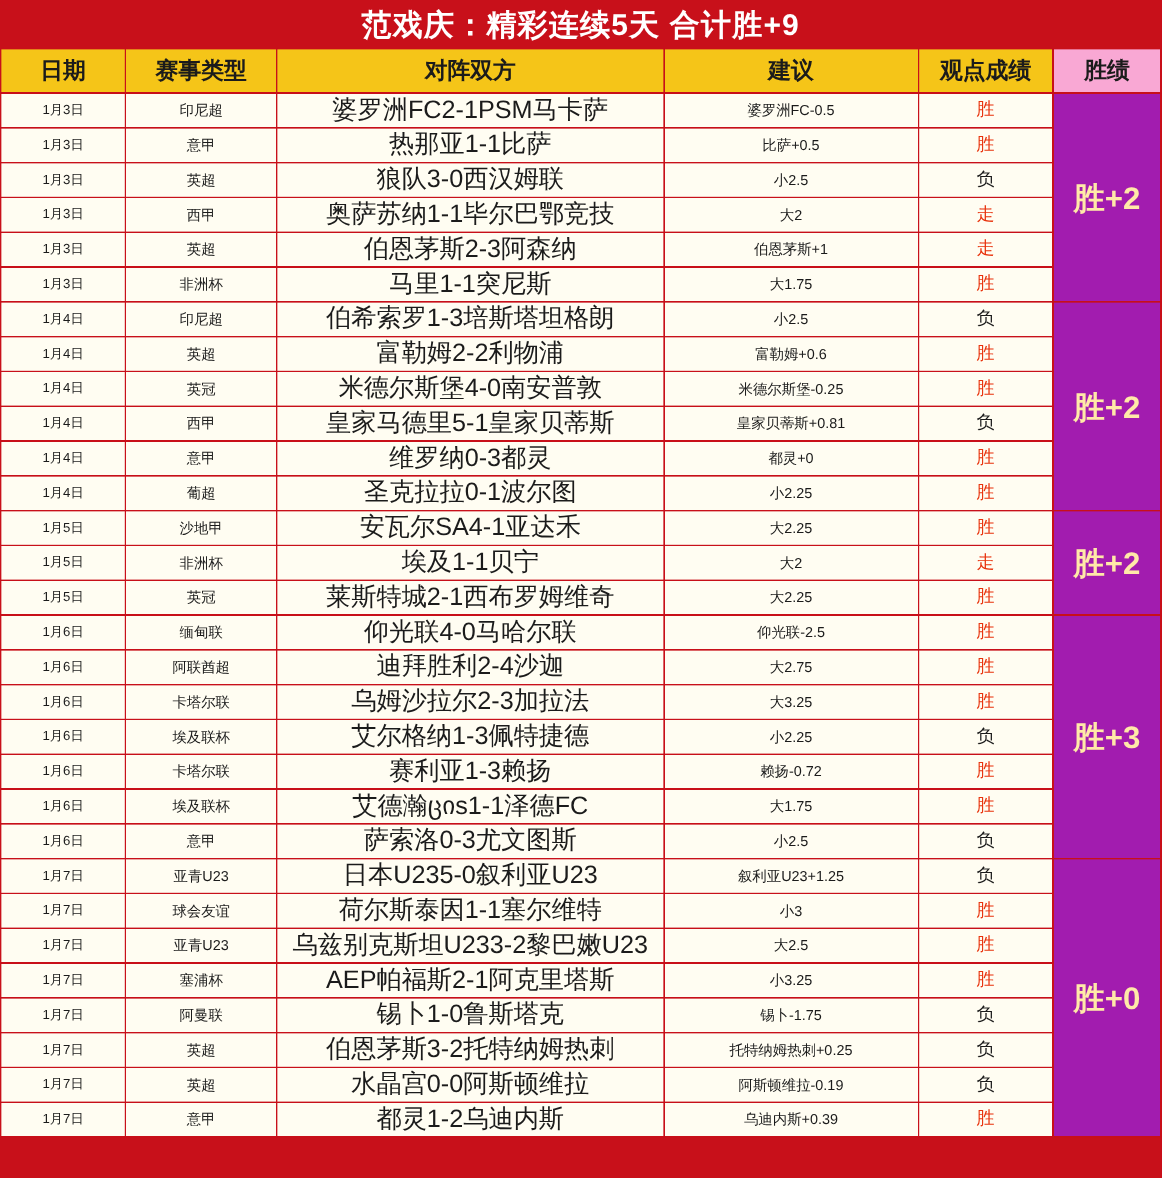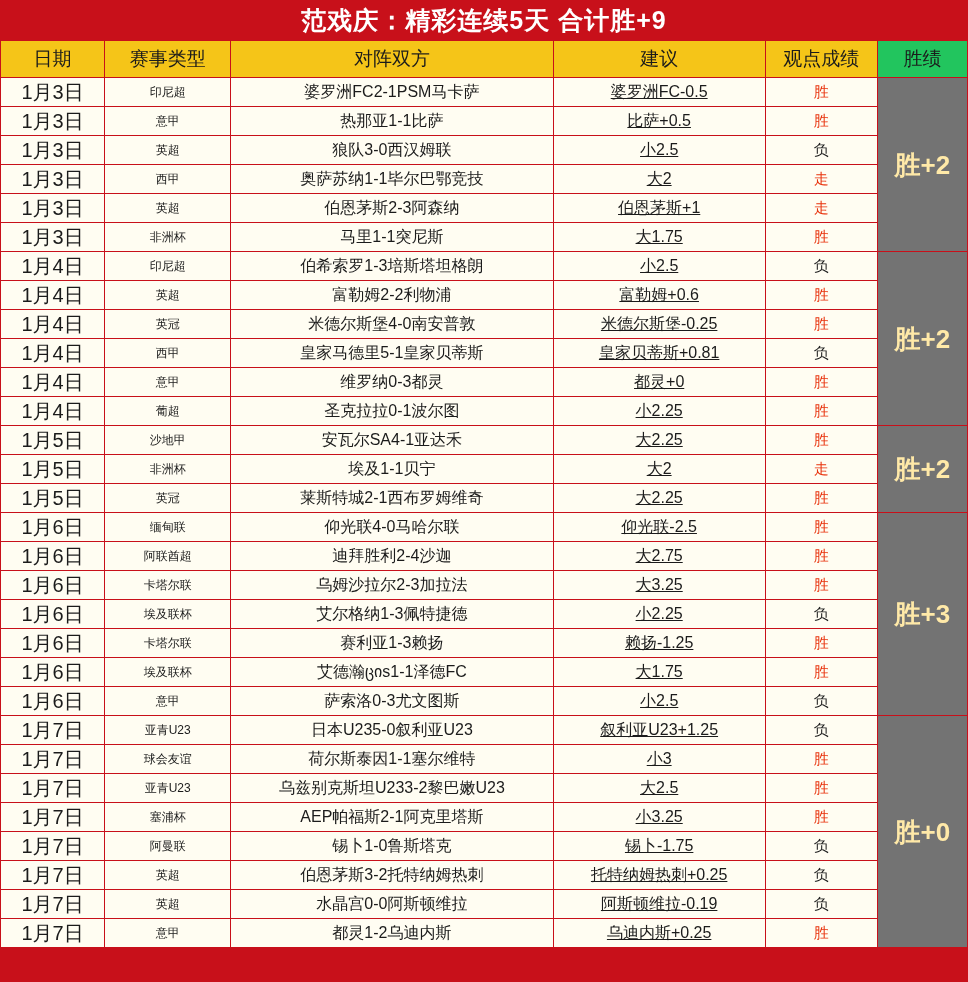--- a/index.html
+++ b/index.html
@@ -45,44 +45,44 @@
     padding: 0;
     text-align: center;
     vertical-align: middle;
     overflow: hidden;
     white-space: nowrap;
   }
   thead th {
     background: #f5c518;
     color: #1b1b1b;
     font-size: 19px;
-    font-weight: normal;
+    font-weight: bold;
     height: 36px;
     border: 1px solid #c8101a;
   }
   thead th.hdr-result {
-    background: #22c55e;
+    background: #f9a8d4;
   }
   tbody td {
     background: #fffdf2;
     color: #1b1b1b;
     font-size: 16px;
     height: 28px;
     line-height: 28px;
   }
-  td.date { font-size: 20px; }
+  td.date { font-size: 11px; }
   td.league { font-size: 12px; }
-  td.match { font-size: 16px; }
-  td.tip { font-size: 16px; text-decoration: underline; }
+  td.match { font-size: 21px; }
+  td.tip { font-size: 12px; }
   td.outcome { font-size: 15px; }
   td.outcome.win { color: #e8320c; }
   td.outcome.lose { color: #1b1b1b; }
   td.outcome.push { color: #e8320c; }
   td.streak {
-    background: #737373;
+    background: #a21caf;
     color: #ffe9a8;
     font-size: 26px;
     font-weight: bold;
     border-left: 1px solid #c8101a;
     border-right: 1px solid #c8101a;
     border-top: 1px solid #e8d9a0;
     border-bottom: 1px solid #e8d9a0;
   }
   col.c-date { width: 104px; }
   col.c-league { width: 126px; }
@@ -254,21 +254,21 @@
           <td class="date">1月6日</td>
           <td class="league">埃及联杯</td>
           <td class="match">艾尔格纳1-3佩特捷德</td>
           <td class="tip">小2.25</td>
           <td class="outcome lose">负</td>
         </tr>
         <tr>
           <td class="date">1月6日</td>
           <td class="league">卡塔尔联</td>
           <td class="match">赛利亚1-3赖扬</td>
-          <td class="tip">赖扬-1.25</td>
+          <td class="tip">赖扬-0.72</td>
           <td class="outcome win">胜</td>
         </tr>
         <tr>
           <td class="date">1月6日</td>
           <td class="league">埃及联杯</td>
           <td class="match">艾德瀚ციs1-1泽德FC</td>
           <td class="tip">大1.75</td>
           <td class="outcome win">胜</td>
         </tr>
         <tr>
@@ -325,19 +325,19 @@
           <td class="date">1月7日</td>
           <td class="league">英超</td>
           <td class="match">水晶宫0-0阿斯顿维拉</td>
           <td class="tip">阿斯顿维拉-0.19</td>
           <td class="outcome lose">负</td>
         </tr>
         <tr>
           <td class="date">1月7日</td>
           <td class="league">意甲</td>
           <td class="match">都灵1-2乌迪内斯</td>
-          <td class="tip">乌迪内斯+0.25</td>
+          <td class="tip">乌迪内斯+0.39</td>
           <td class="outcome win">胜</td>
         </tr>
       </tbody>
   </table>
 
 </div>
 
 </body></html>

